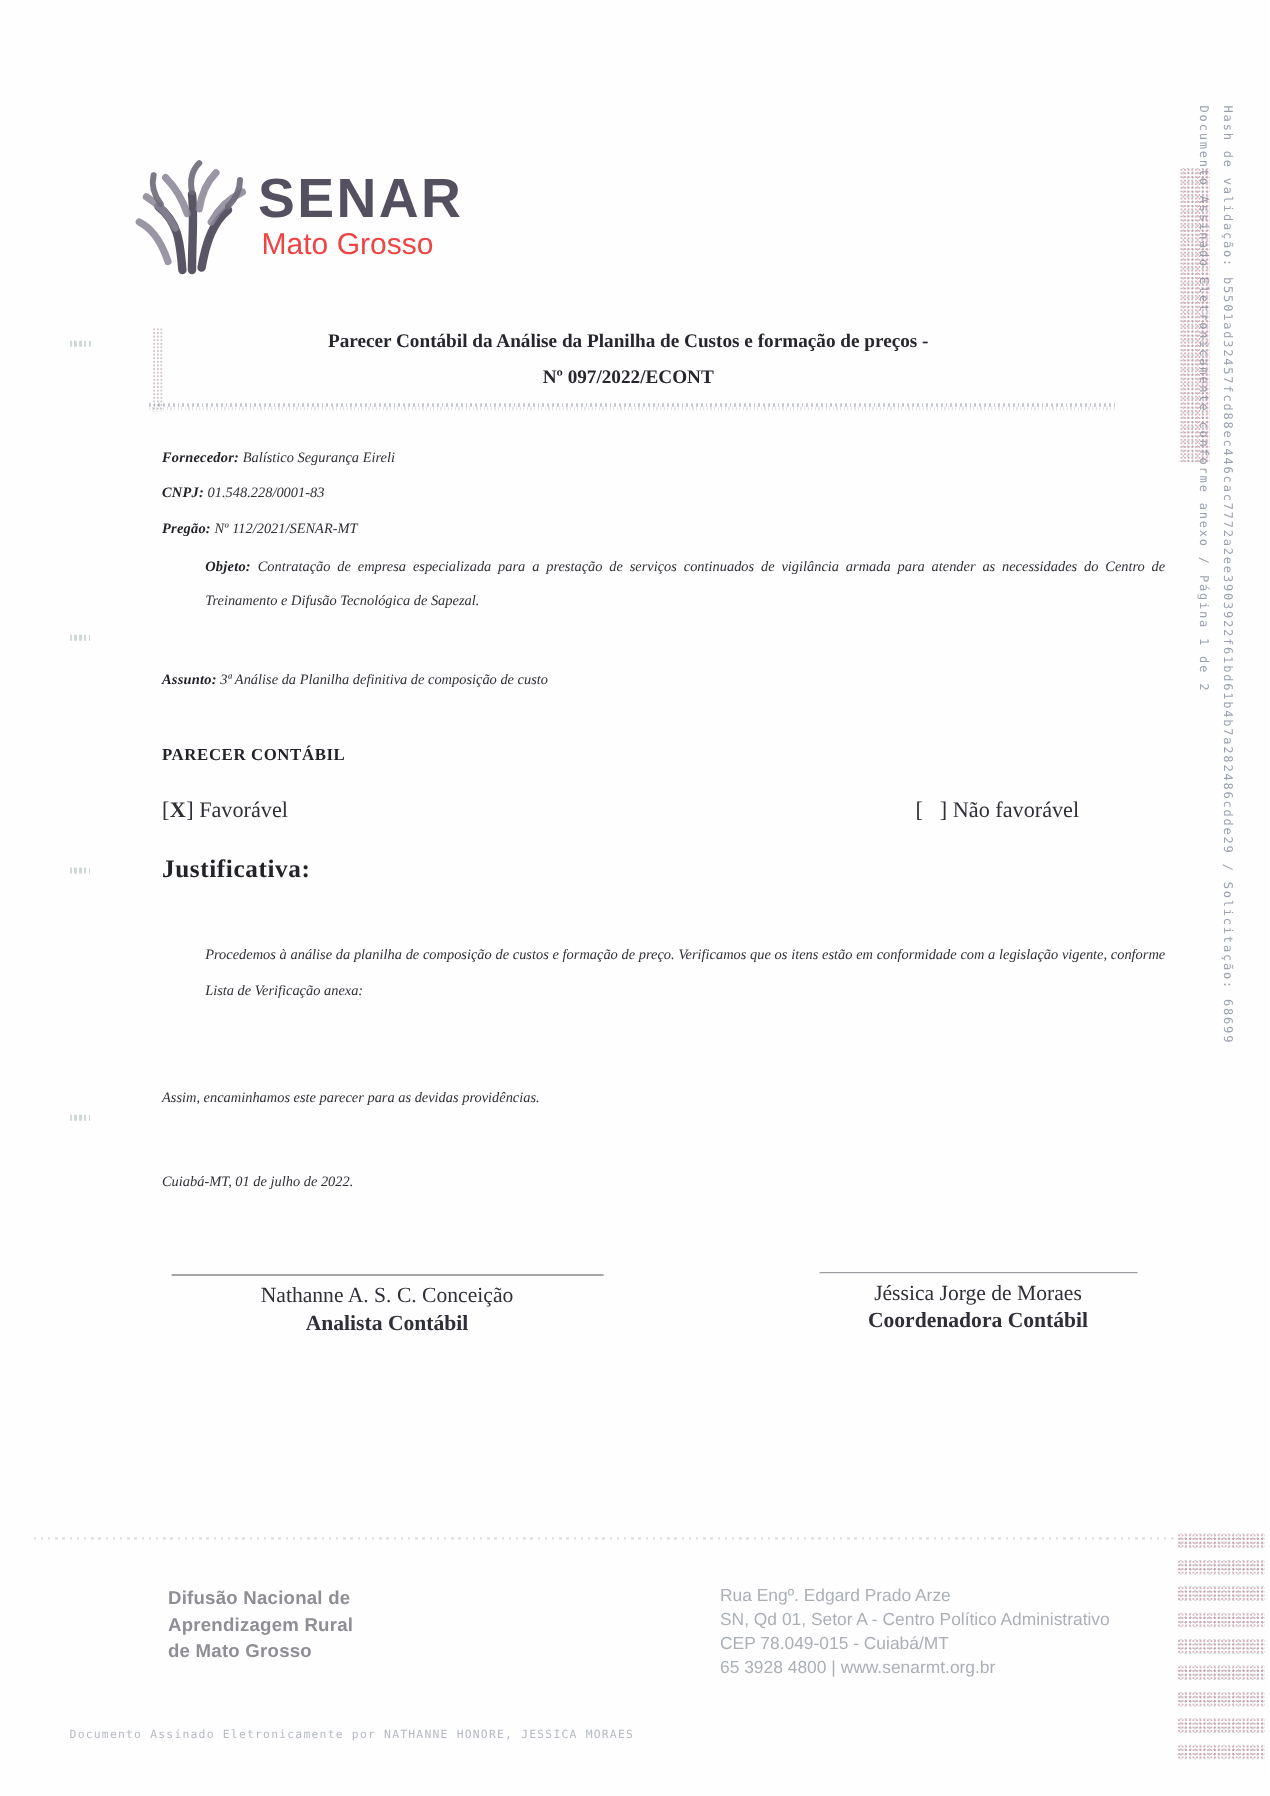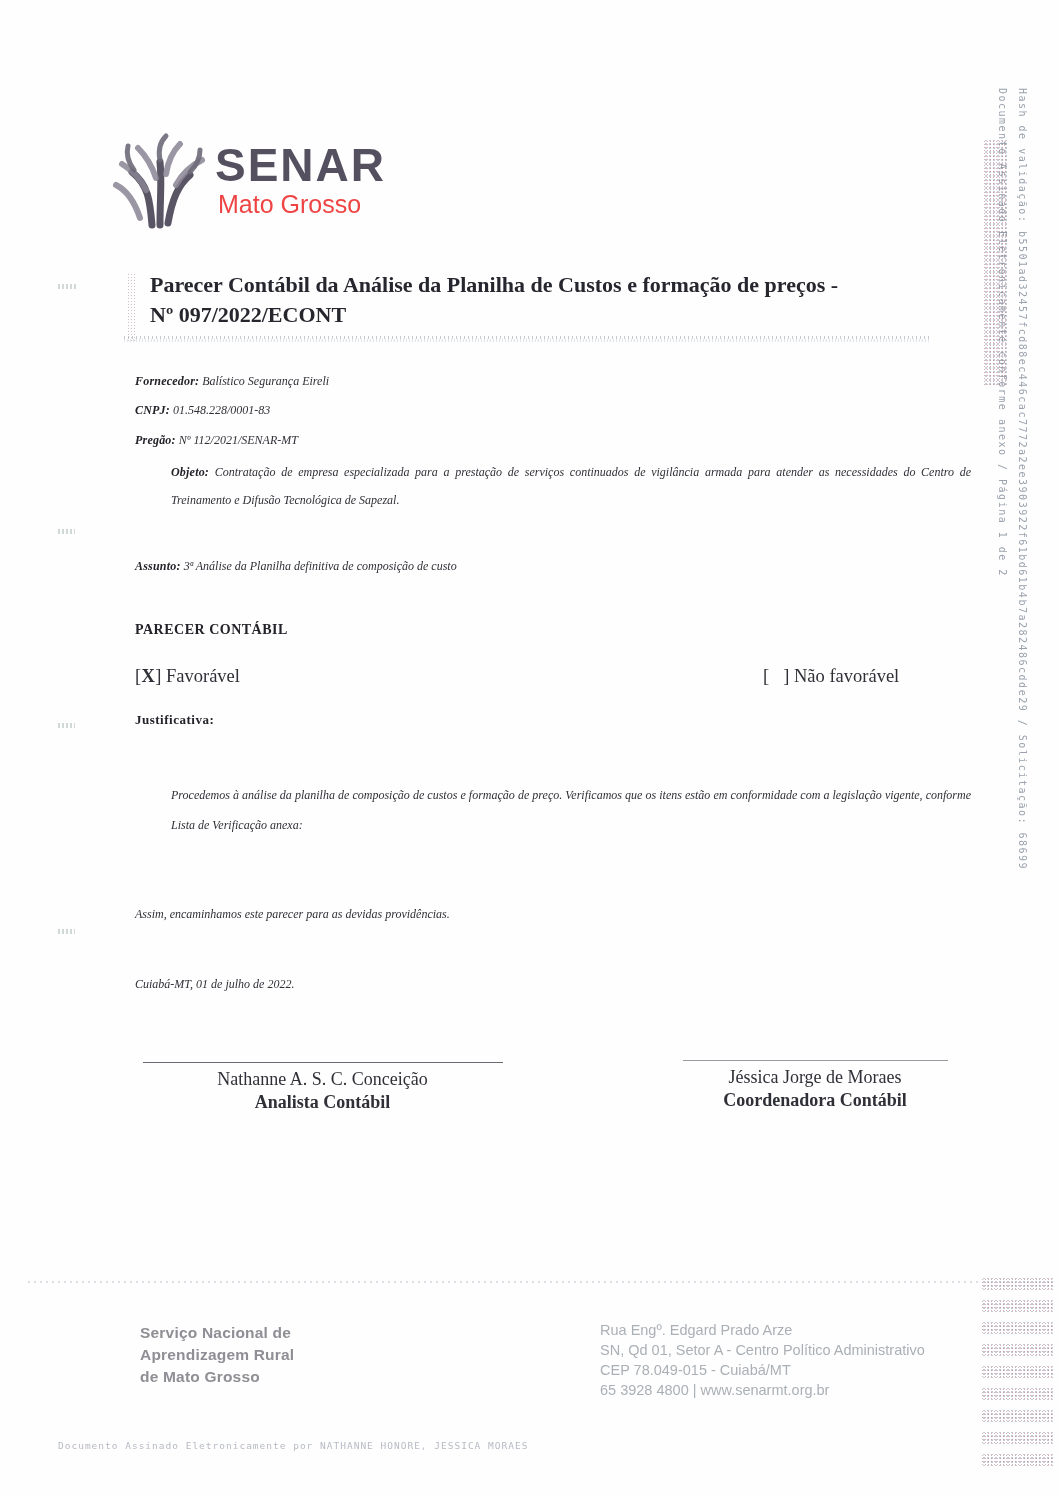--- a/index.html
+++ b/index.html
@@ -9,22 +9,22 @@
   }
   .abs{position:absolute;}
   
   .logo-wrap{left:110px;top:130px;width:420px;height:100px;}
   .logo-icon{position:absolute;left:0;top:0;width:100px;height:100px;}
   .brand{position:absolute;left:105px;top:8px;font-family:"Liberation Sans",sans-serif;
     font-weight:bold;font-size:46px;letter-spacing:2px;color:#55505f;}
   .region{position:absolute;left:108px;top:60px;font-family:"Liberation Sans",sans-serif;
     font-size:25px;color:#ef4444;}
   
-  .title-block{left:150px;top:270px;width:795px;
-    font-weight:bold;font-size:22px;line-height:30px;color:#26262e;}
+  .title-block{left:126px;top:270px;width:795px;text-align:center;
+    font-weight:bold;font-size:16px;line-height:30px;color:#26262e;}
   .title-strip{left:127px;top:273px;width:9px;height:70px;
     background-image:radial-gradient(rgba(150,120,135,.55) 0.8px, transparent 1px);
     background-size:3px 3px;opacity:.8;}
   .artifact-line{left:124px;top:336px;width:806px;height:7px;opacity:.75;
     background-image:
       repeating-linear-gradient(90deg, rgba(88,100,122,.45) 0 1.5px, transparent 1.5px 4px),
       repeating-linear-gradient(90deg, rgba(130,140,160,.30) 0 1px, transparent 1px 3px);
     background-position:0 0,0 3px;background-size:100% 3px,100% 3px;background-repeat:repeat-x;}
   
   .field{left:135px;width:800px;font-size:12px;line-height:26px;font-style:italic;}
@@ -122,42 +122,42 @@
 
   <div class="abs chk" style="left:135px;top:666px;font-family:Liberation Serif, serif;">
     <span>[</span><span class="mark">X</span><span>]</span>
     <span>Favorável</span>
   </div>
   <div class="abs chk" style="left:763px;top:666px;">
     <span>[</span><span class="mark"></span><span>]</span>
     <span>Não favorável</span>
   </div>
 
-  <div class="abs heading" style="top:712px;font-size:13px;">Justificativa:</div>
+  <div class="abs heading" style="top:712px;font-size:21px;">Justificativa:</div>
   <div class="abs field justify" style="top:780px;line-height:30px;">Procedemos à análise da planilha de composição de custos e formação de preço. Verificamos que os itens estão em conformidade com a legislação vigente, conforme Lista de Verificação anexa:</div>
   <div class="abs field" style="top:901px;">Assim, encaminhamos este parecer para as devidas providências.</div>
 
   <div class="abs field" style="top:971px;">Cuiabá-MT, 01 de julho de 2022.</div>
 
   <div class="sig" style="left:140px;top:1062px;width:365px;">
     <div class="sigline" style="width:360px;margin:0 auto 6px;"></div>
     <div>Nathanne A. S. C. Conceição</div>
     <div class="role">Analista Contábil</div>
   </div>
   <div class="sig" style="left:655px;top:1060px;width:320px;">
     <div class="sigline" style="width:265px;margin:0 auto 6px;border-top-color:#9a9aa0;"></div>
     <div>Jéssica Jorge de Moraes</div>
     <div class="role">Coordenadora Contábil</div>
   </div>
 
 
   <div class="abs sep-line"></div>
 
   <div class="abs footer-org">
-    <div>Serviço Nacional de</div>
+    <div>Difusão Nacional de</div>
     <div>Aprendizagem Rural</div>
     <div>de Mato Grosso</div>
   </div>
 
   <div class="abs footer-addr">
     <div>Rua Engº. Edgard Prado Arze</div>
     <div>SN, Qd 01, Setor A - Centro Político Administrativo</div>
     <div>CEP 78.049-015 - Cuiabá/MT</div>
     <div>65 3928 4800 | www.senarmt.org.br</div>
   </div>

